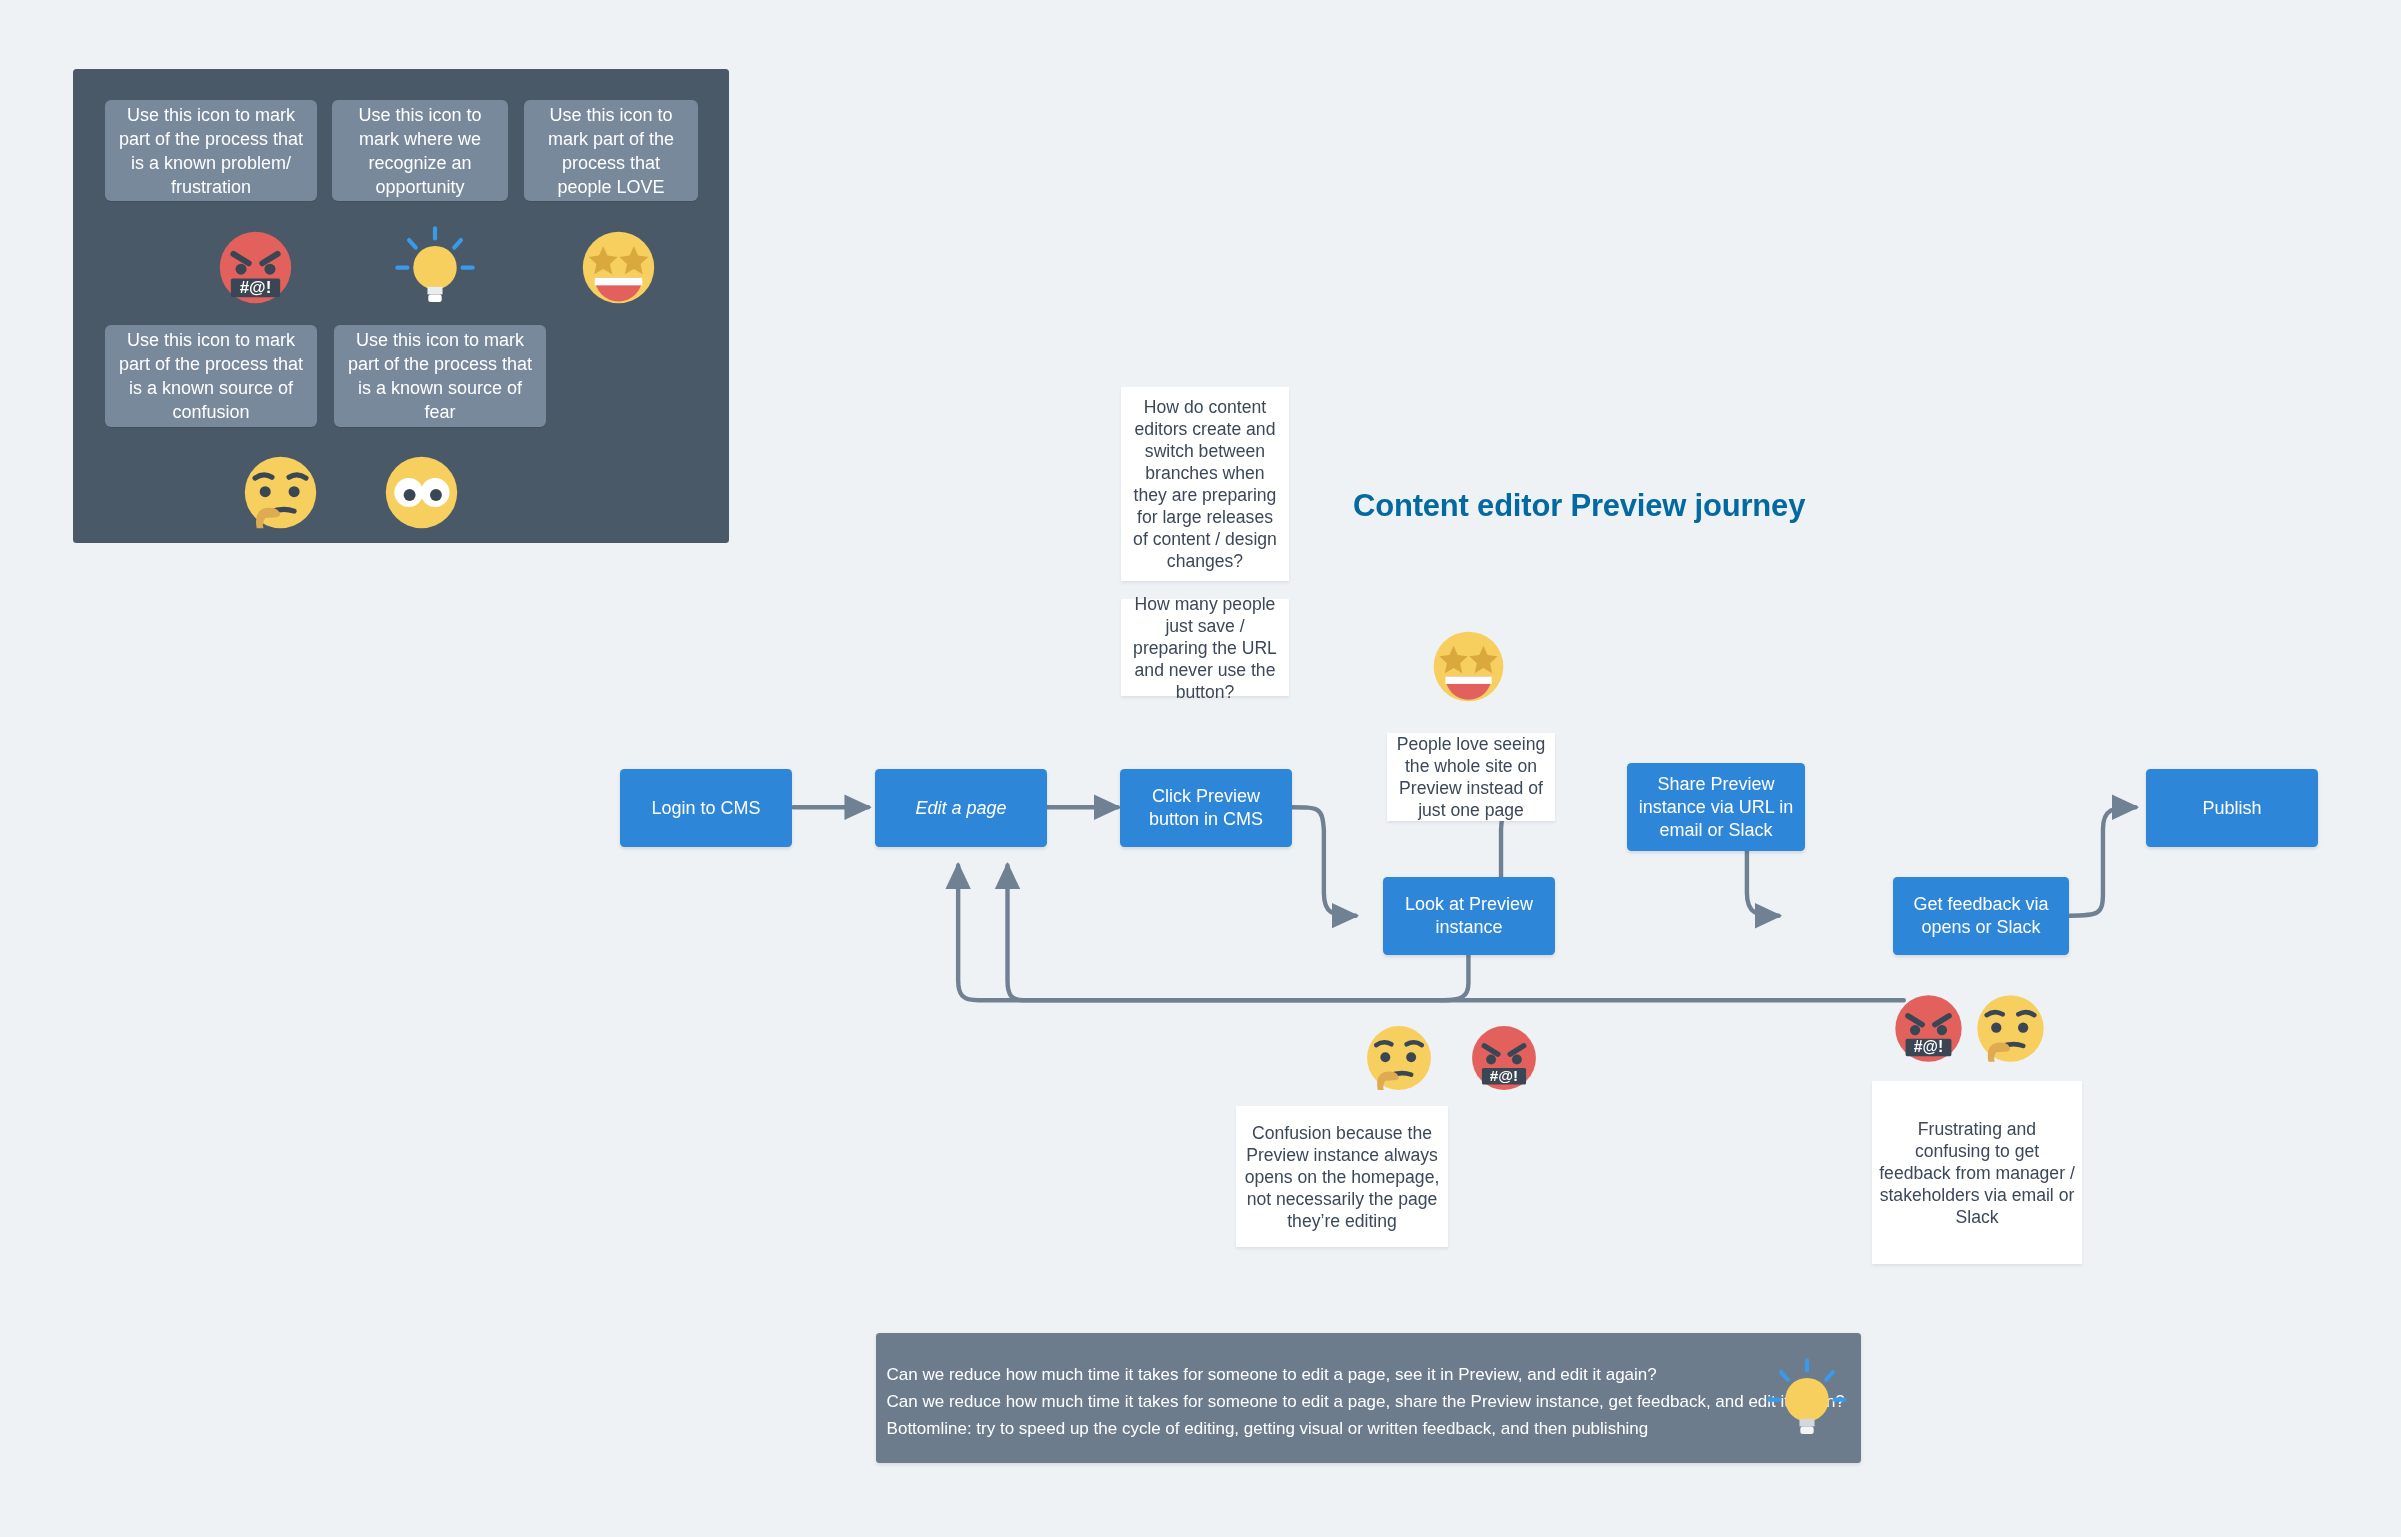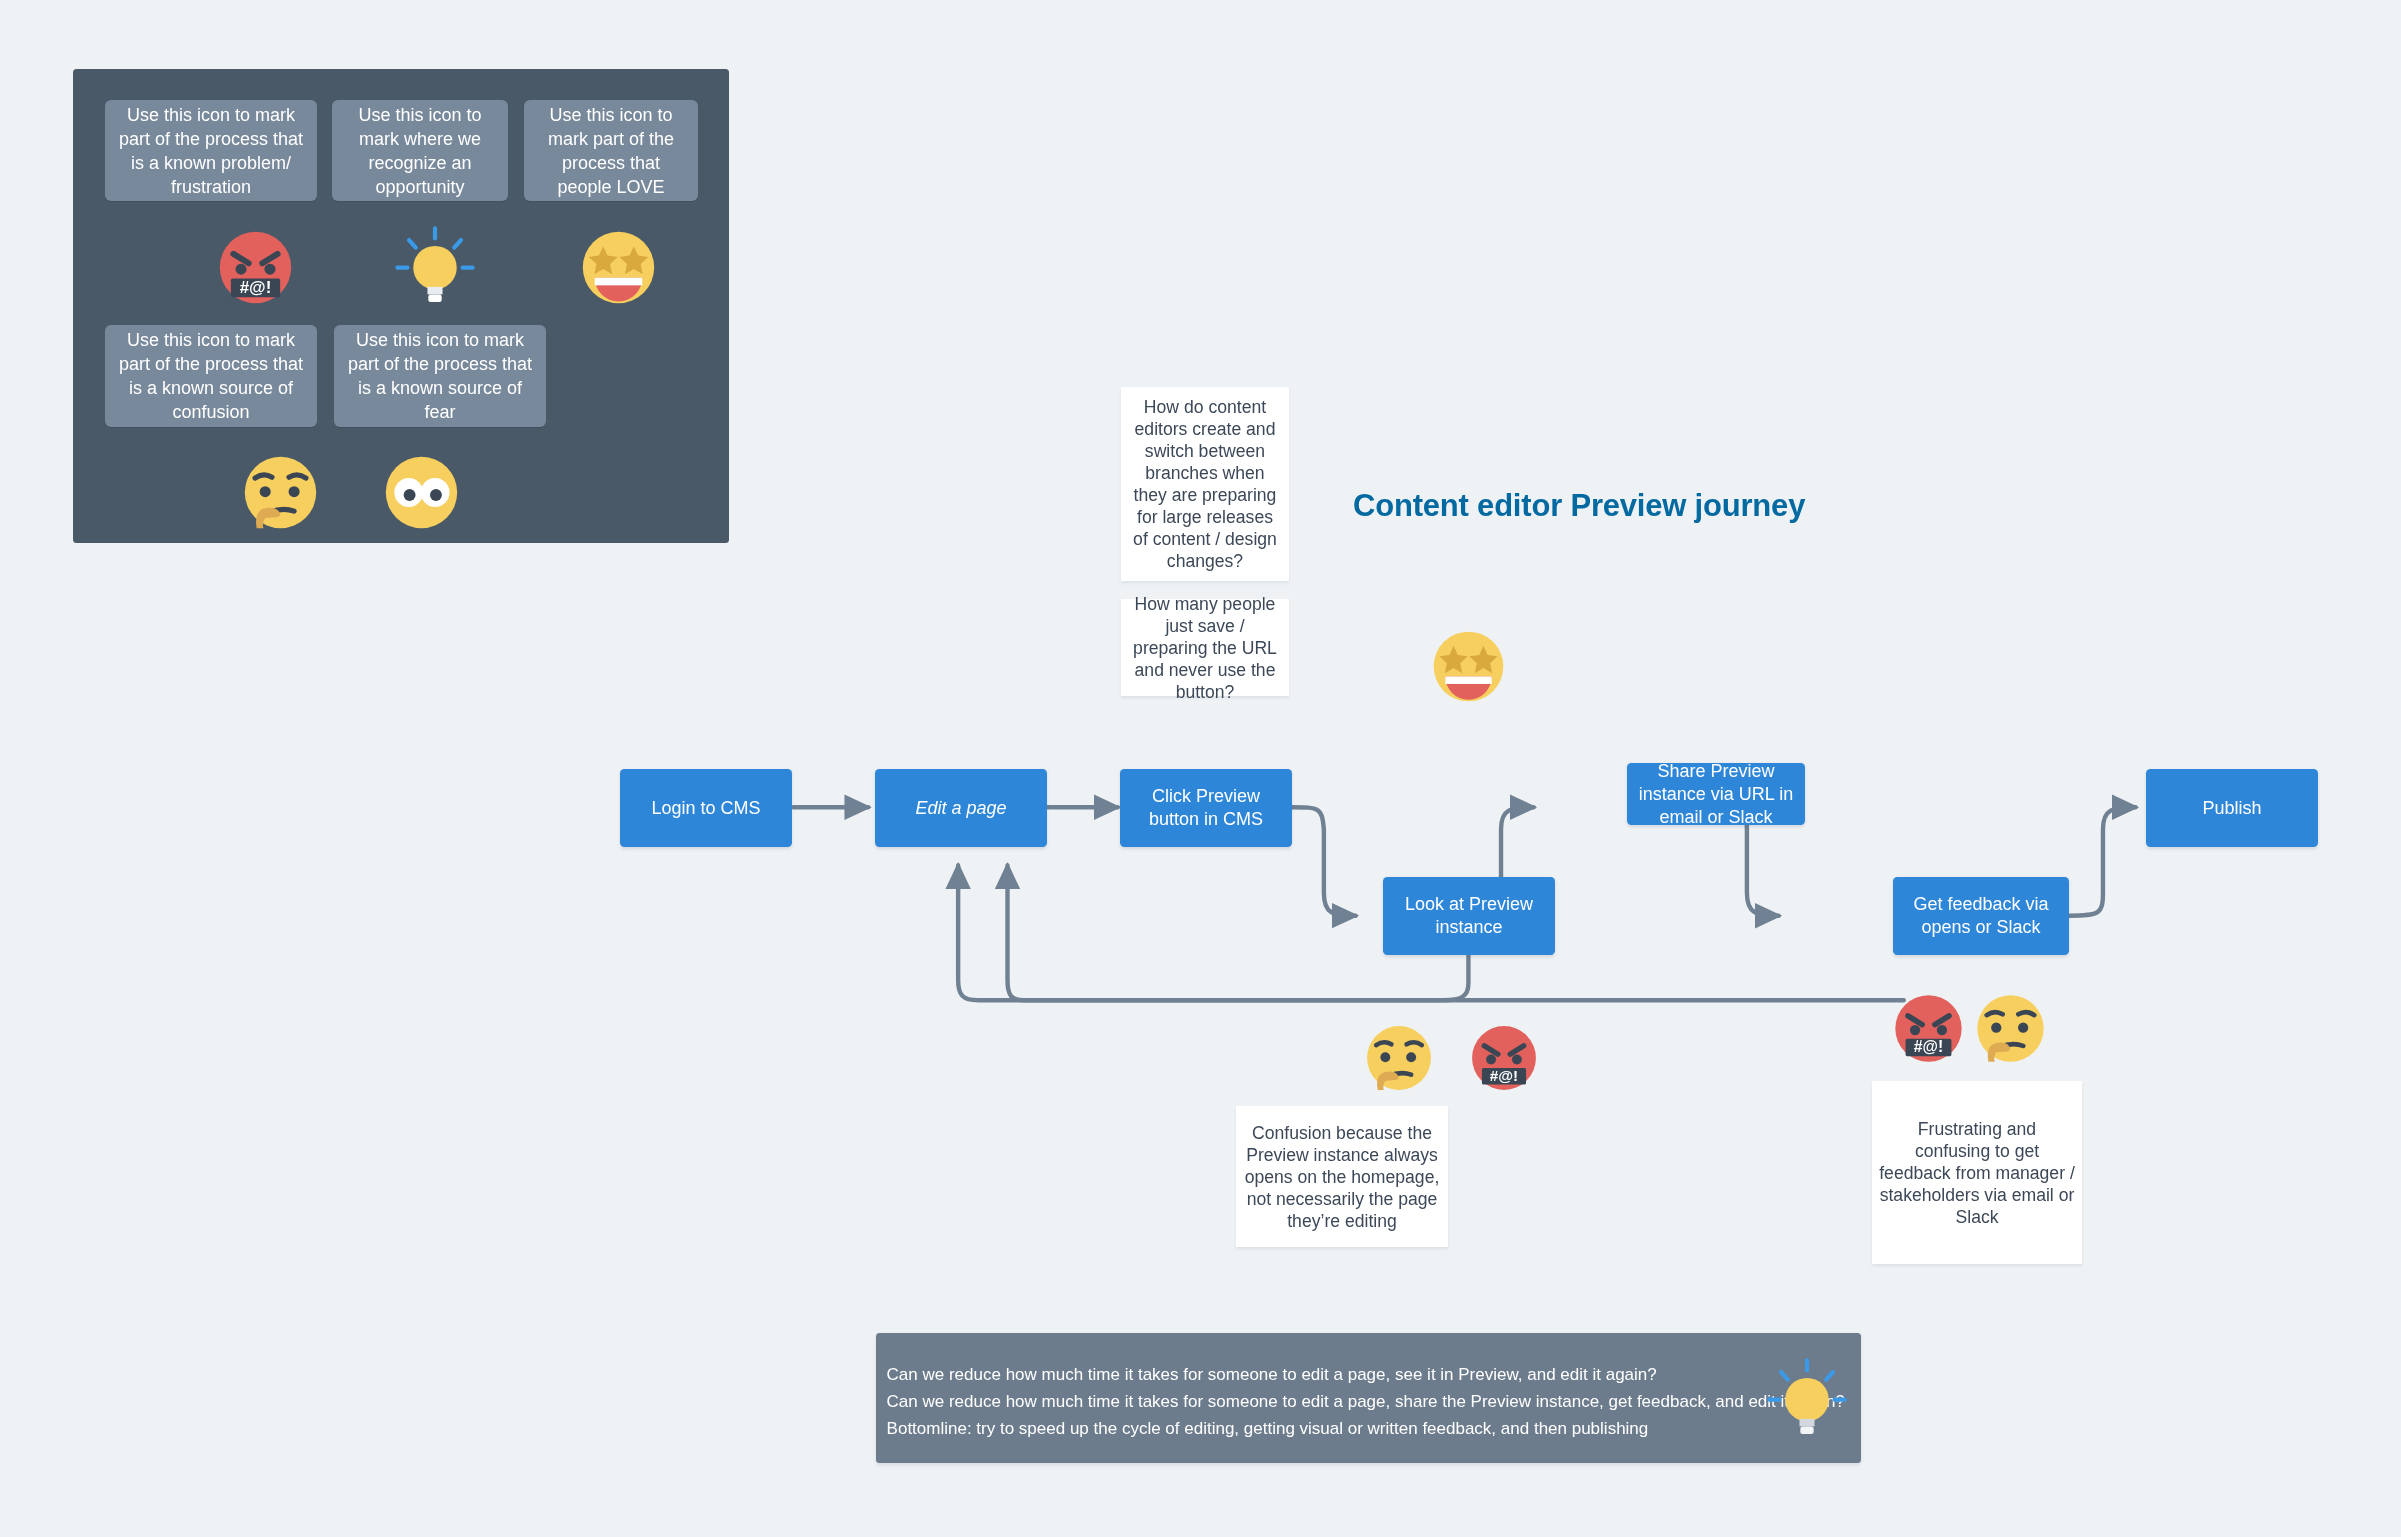--- a/index.html
+++ b/index.html
@@ -210,32 +210,35 @@
   </div>
 
   <div class="abs pbox" style="left:1120px;top:769px;width:172px;height:78px;">
     <span>Click Preview button in CMS</span>
   </div>
 
   <div class="abs pbox" style="left:1383px;top:877px;width:172px;height:78px;">
     <span>Look at Preview instance</span>
   </div>
 
-  <div class="abs pbox" style="left:1627px;top:763px;width:178px;height:62px;">
+  <div class="abs pbox" style="left:1627px;top:763px;width:178px;height:88px;">
     <span>Share Preview instance via URL in email or Slack</span>
   </div>
 
   <div class="abs pbox" style="left:1893px;top:877px;width:176px;height:78px;">
     <span>Get feedback via opens or Slack</span>
   </div>
 
   <div class="abs pbox" style="left:2146px;top:769px;width:172px;height:78px;">
     <span>Publish</span>
   </div>
 
+  <div class="abs note" style="left:1387px;top:733px;width:168px;height:88px;">
+    <span>People love seeing the whole site on Preview instead of just one page</span>
+  </div>
 
   <div class="abs legend-emoji" style="left:1359px;top:1018px;width:79px;height:79px;">
     <svg width="76" height="76" viewBox="0 0 100 100">
       <circle cx="50" cy="50" r="42" fill="#f7cf5e"></circle>
       <path d="M20,33 q10,-7 20,-1" stroke="#3b4654" stroke-width="6" fill="none" stroke-linecap="round"></path>
       <path d="M80,33 q-10,-7 -20,-1" stroke="#3b4654" stroke-width="6" fill="none" stroke-linecap="round"></path>
       <circle cx="32" cy="49" r="6.5" fill="#3b4654"></circle>
       <circle cx="66" cy="49" r="6.5" fill="#3b4654"></circle>
       <path d="M36,74 q16,-7 30,-2" stroke="#3b4654" stroke-width="6" fill="none" stroke-linecap="round"></path>
       <path d="M22,92 q-4,-22 12,-24 q10,-1 14,4 q4,5 -2,7 l-14,1 q-4,6 -2,12 z" fill="#deab53"></path>

